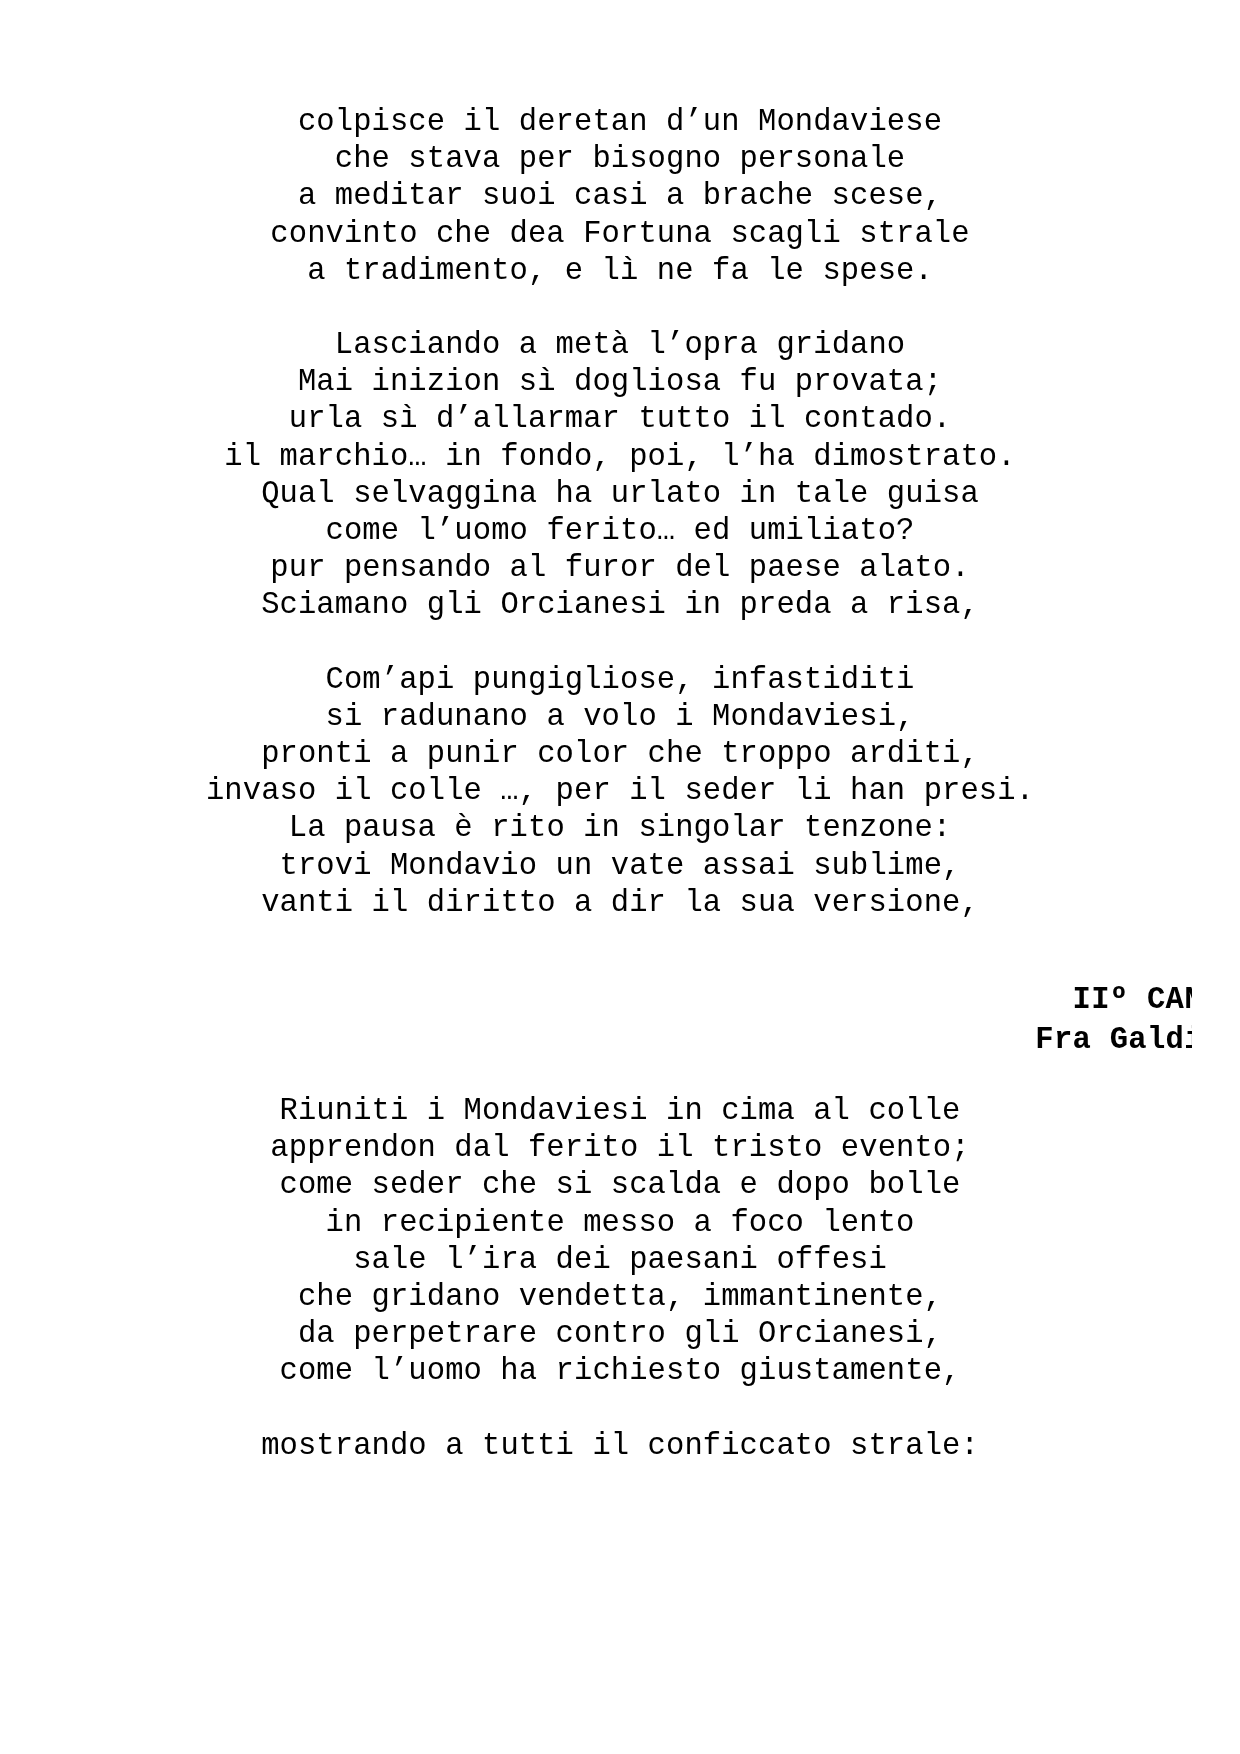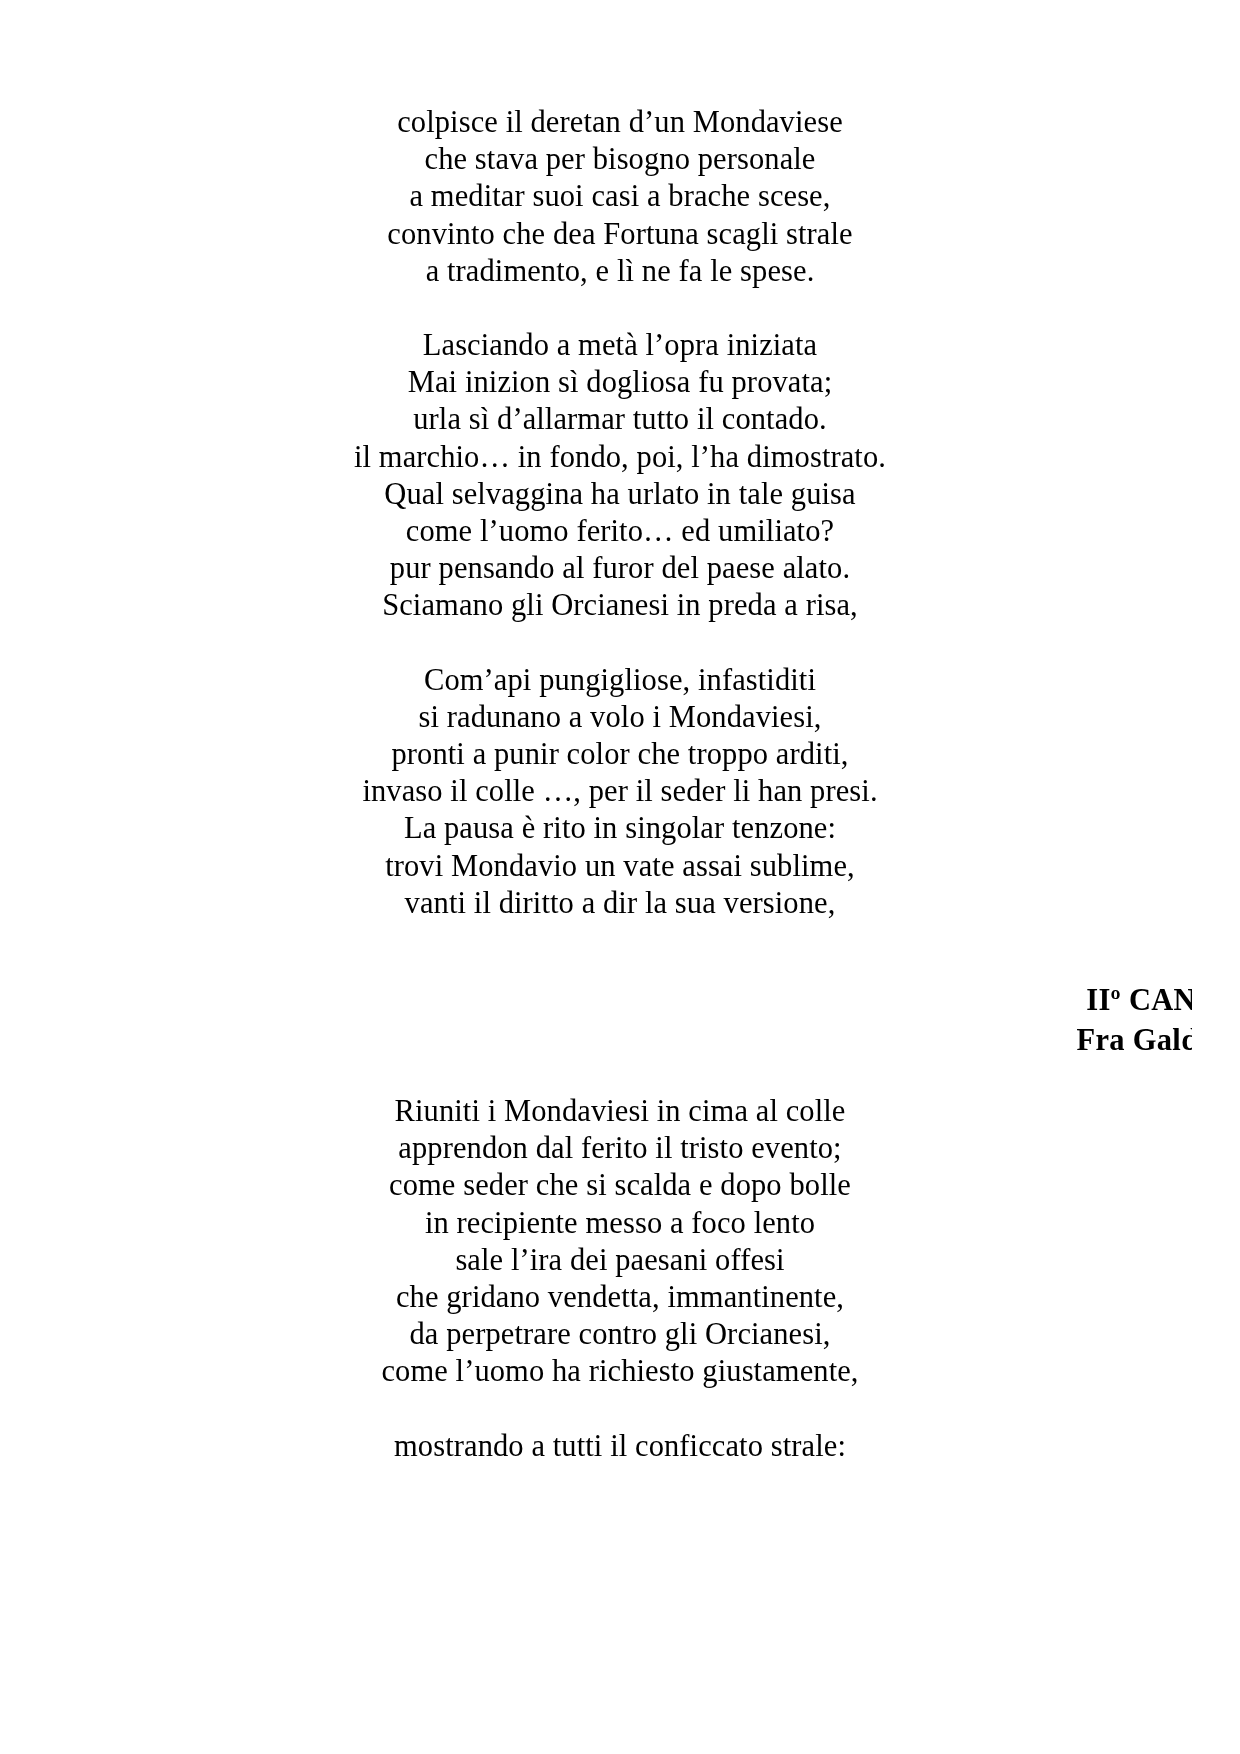--- a/index.html
+++ b/index.html
@@ -14,20 +14,21 @@
     color: #000000;
     -webkit-font-smoothing: antialiased;
   }
   .page {
     position: relative;
     width: 1192px;
     height: 1754px;
     box-sizing: border-box;
     padding: 0;
     overflow: hidden;
+    font-family: Liberation Mono, monospace;
   }
   .poem-body {
     position: absolute;
     left: 0;
     top: 104px;
     width: 1240px;
     text-align: center;
   }
   .stanza {
     margin: 0;
@@ -81,21 +82,21 @@
 
     <div class="stanza">
       <span class="verse-line">colpisce il deretan d’un Mondaviese</span>
       <span class="verse-line">che stava per bisogno personale</span>
       <span class="verse-line">a meditar suoi casi a brache scese,</span>
       <span class="verse-line">convinto che dea Fortuna scagli strale</span>
       <span class="verse-line">a tradimento, e lì ne fa le spese.</span>
     </div>
 
     <div class="stanza">
-      <span class="verse-line">Lasciando a metà l’opra iniziata</span>
+      <span class="verse-line">Lasciando a metà l’opra gridano</span>
       <span class="verse-line">Mai inizion sì dogliosa fu provata;</span>
       <span class="verse-line">urla sì d’allarmar tutto il contado.</span>
       <span class="verse-line">il marchio… in fondo, poi, l’ha dimostrato.</span>
       <span class="verse-line">Qual selvaggina ha urlato in tale guisa</span>
       <span class="verse-line">come l’uomo ferito… ed umiliato?</span>
       <span class="verse-line">pur pensando al furor del paese alato.</span>
       <span class="verse-line">Sciamano gli Orcianesi in preda a risa,</span>
     </div>
 
     <div class="stanza">

